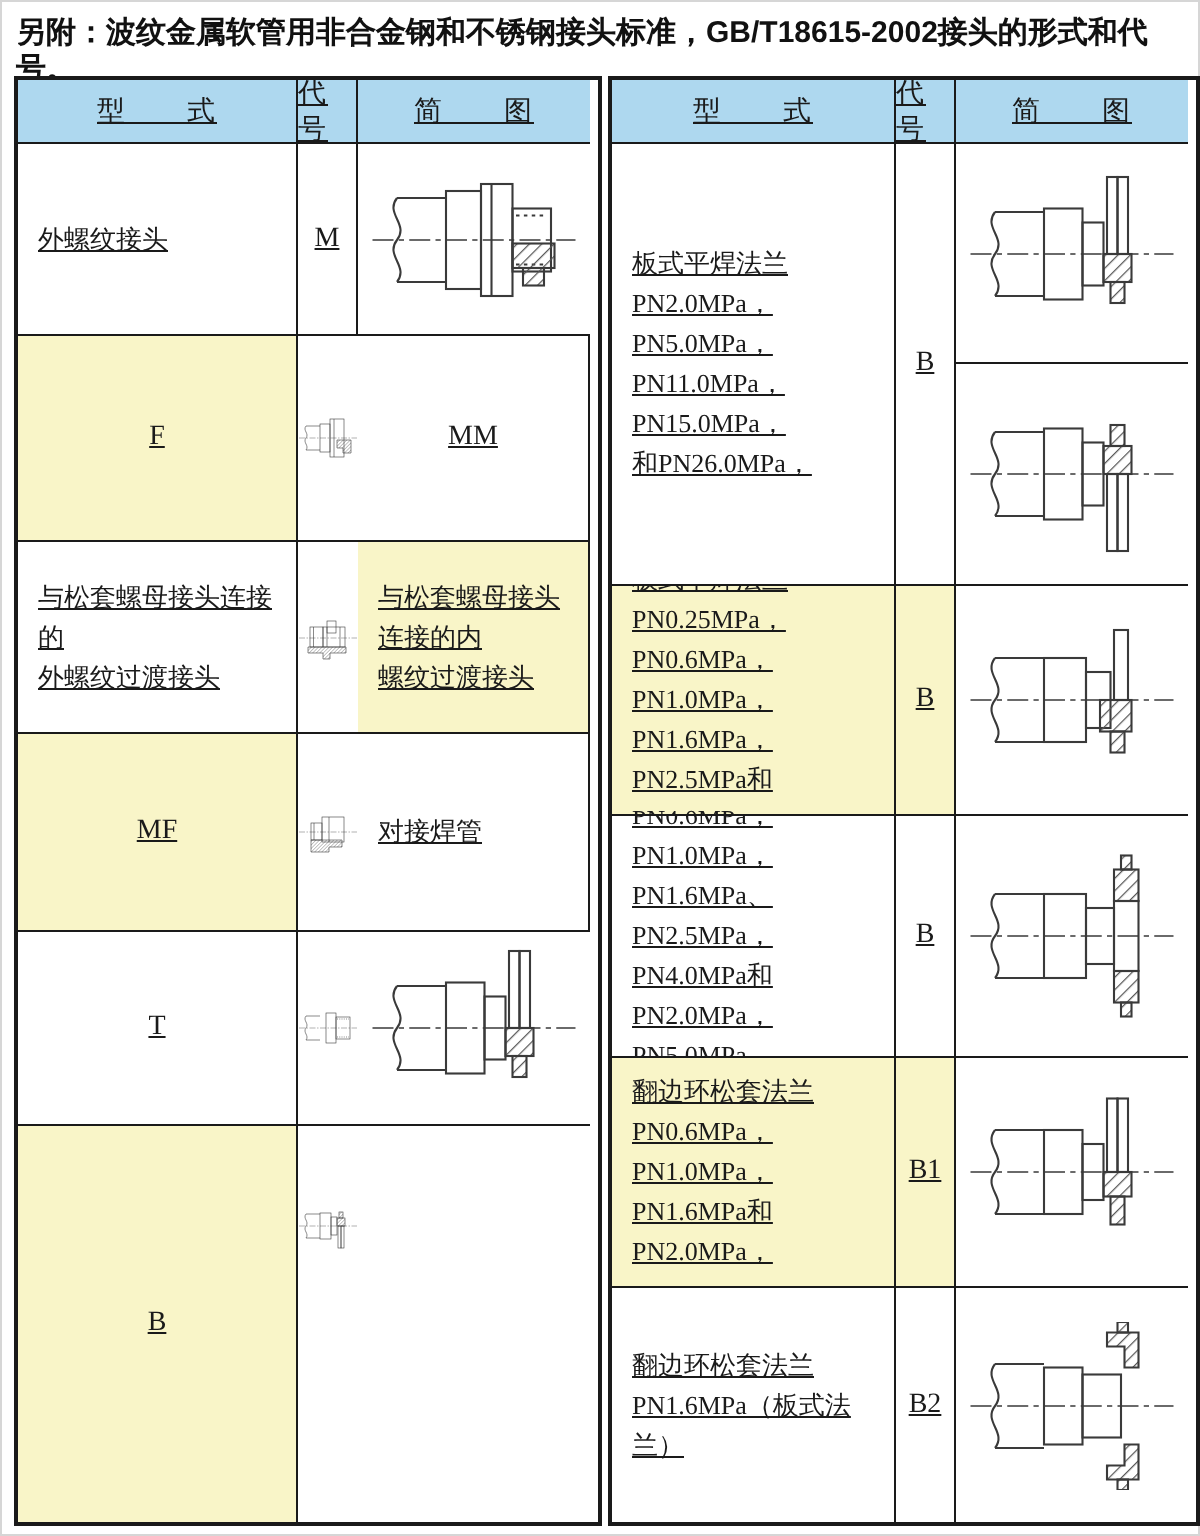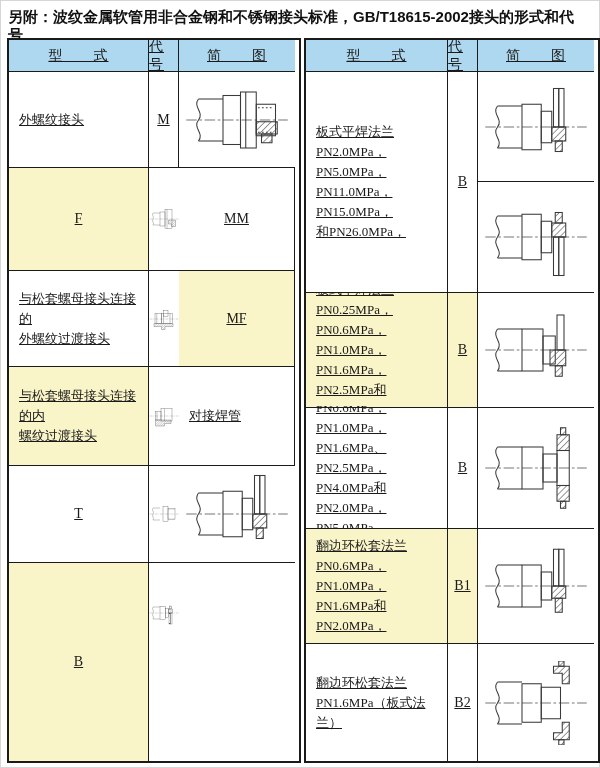--- a/index.html
+++ b/index.html
@@ -110,23 +110,23 @@
             <rect x="58" y="14" width="18" height="24"></rect>
             <rect x="50" y="26" width="44" height="40"></rect>
             <line x1="58" y1="26" x2="58" y2="66"></line>
             <line x1="84" y1="26" x2="84" y2="66"></line>
             <path d="M20,66 h76 v12 h-32 v12 h-14 v-12 h-30 z" fill="url(#h2)"></path>
             <line x1="2" y1="48" x2="118" y2="48" stroke-width="0.8" stroke-dasharray="12 3 3 3"></line>
           </g>
         </svg>
       </div>
 
-    <div class="cell code yellow">MF</div>
     <div class="cell type yellow">与松套螺母接头连接的内
 螺纹过渡接头</div>
+    <div class="cell code yellow">MF</div>
     <div class="cell dia lc">
         <svg viewBox="0 0 120 96" preserveAspectRatio="xMidYMid meet">
           <defs>
             <pattern id="h3" width="5" height="5" patternUnits="userSpaceOnUse" patternTransform="rotate(45)">
               <line x1="0" y1="0" x2="0" y2="5" stroke="#555" stroke-width="1.4"></line>
             </pattern>
           </defs>
           <g stroke="#3a3a3a" fill="none" stroke-width="1.2">
             <rect x="26" y="30" width="22" height="34"></rect>
             <line x1="32" y1="30" x2="32" y2="64"></line>

